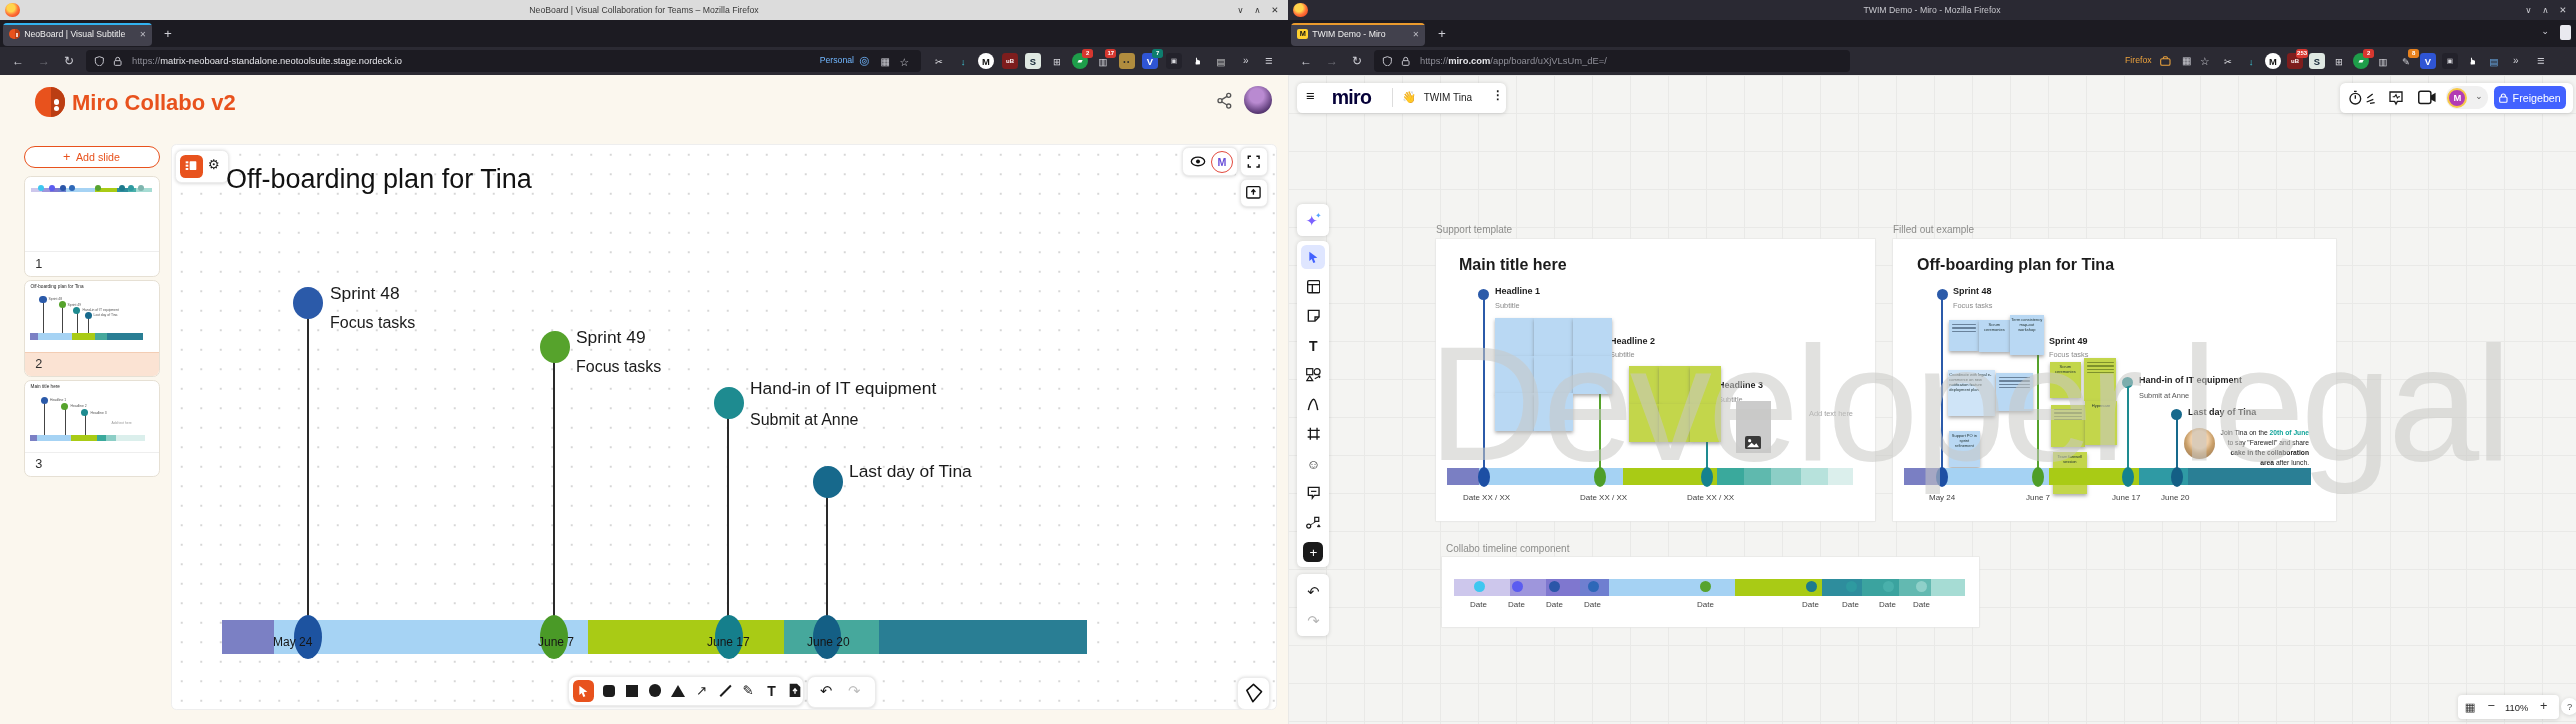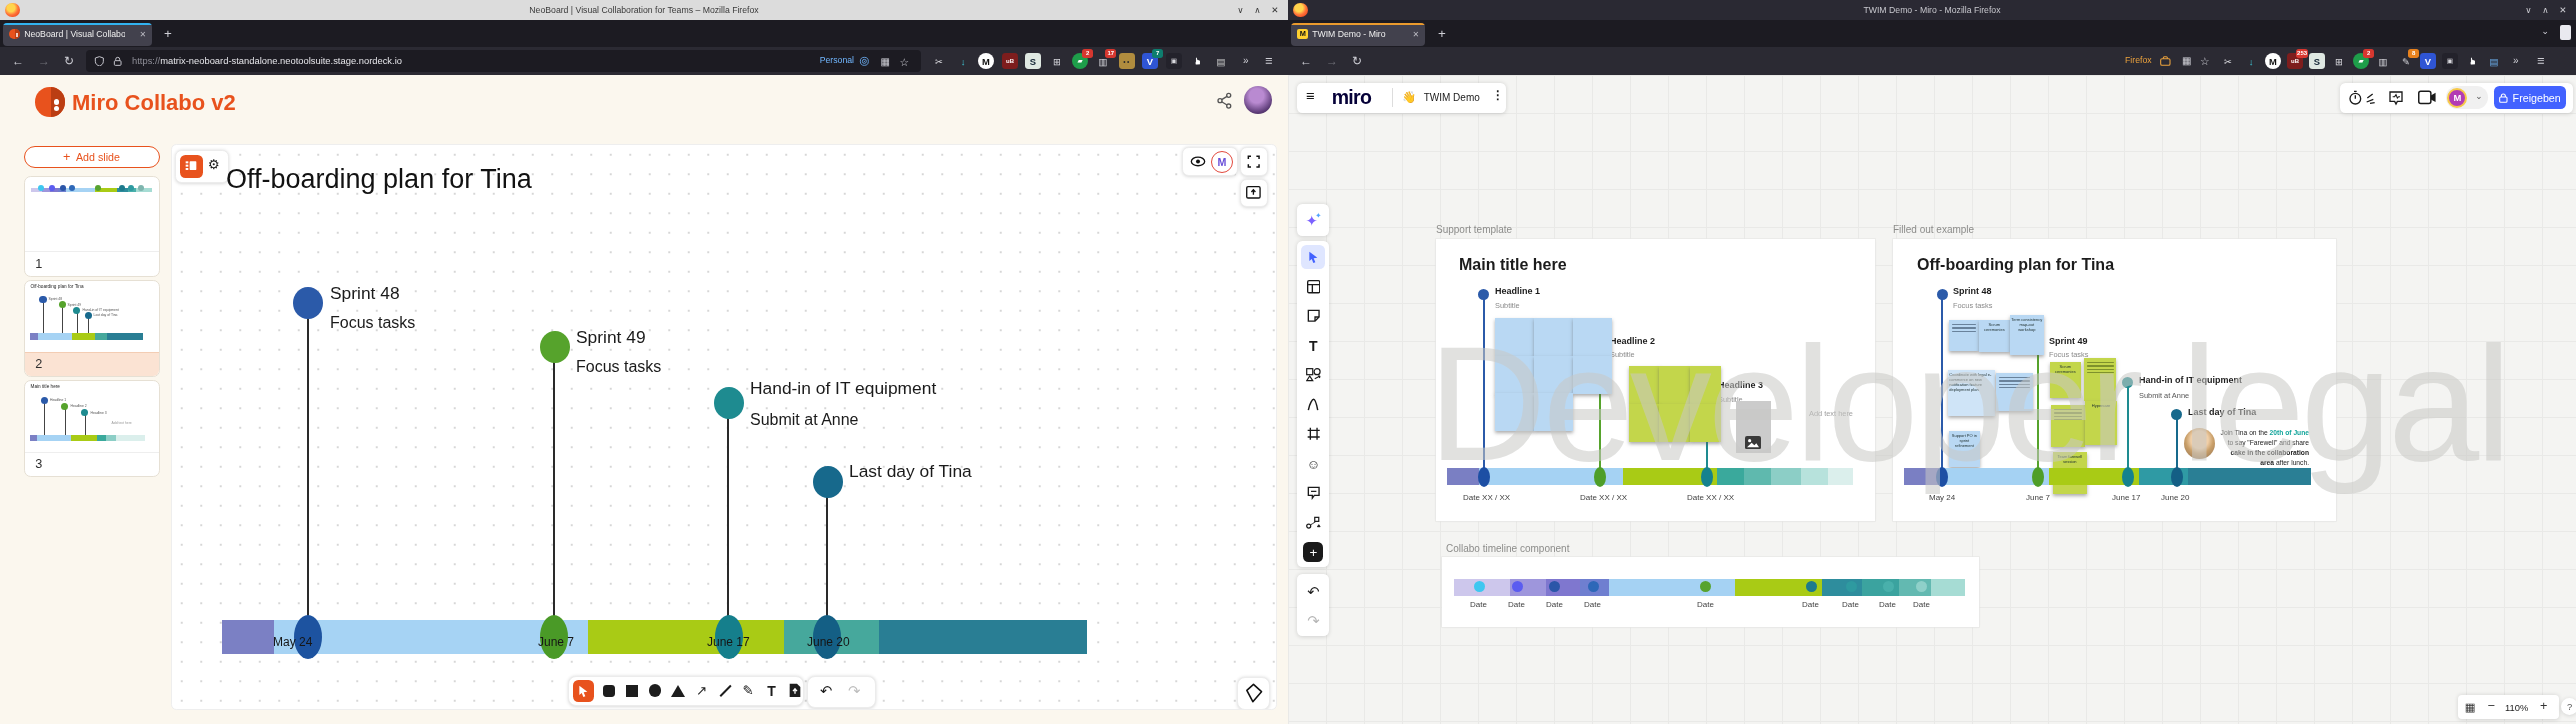--- a/index.html
+++ b/index.html
@@ -82,21 +82,21 @@
   </div>
 
   <div class="tabbar">
     <div class="tab" style="left:2.7px;width:149px;">
       <div class="tabstripe" style="background:#32b3f1;"></div>
       <span class="nb-logo" style="left:6.7px;top:6px;width:10.7px;height:10.7px;">
             <i></i>
             <b style="right:2px;bottom:2px;"></b>
             <b style="right:2px;bottom:4.7px;"></b>
           </span>
-      <span class="tablabel">NeoBoard | Visual Collabo</span>
+      <span class="tablabel">NeoBoard | Visual Subtitle</span>
       <span class="tabclose">✕</span>
     </div>
     <div class="newtab" style="left:158px;">+</div>
   </div>
 
   <div class="navbar">
     <span class="navico" style="left:12px;">←</span>
     <span class="navico" style="left:38px;color:#6f6f78;">→</span>
     <span class="navico" style="left:64px;">↻</span>
     <div class="urlfield" style="left:86px;width:835px;">
@@ -374,20 +374,36 @@
     </div>
     <div class="newtab" style="left:144px;">+</div>
     <span class="abs" style="right:27px;top:5.4px;color:#cfcfd6;font-size:9.4px;">⌄</span>
     <span class="abs" style="right:5.4px;top:5.4px;width:10.7px;height:14.8px;background:#e9e9ef;border-radius:2px;"></span>
   </div>
 
   <div class="navbar">
     <span class="navico" style="left:12px;">←</span>
     <span class="navico" style="left:38px;color:#6f6f78;">→</span>
     <span class="navico" style="left:64px;">↻</span>
+    <div class="urlfield" style="left:86px;width:476px;">
+      <span class="abs" style="left:8px;top:5.4px;">
+        <svg width="10.7" height="10.7" viewBox="0 0 16 16">
+              <path d="M8 1 L14 3 V8 C14 12 11 14 8 15 C5 14 2 12 2 8 V3 Z" fill="none" stroke="#cfcfd6" stroke-width="1.4"></path>
+            </svg>
+      </span>
+      <span class="abs" style="left:27px;top:5.4px;">
+        <svg width="9.4" height="10.7" viewBox="0 0 14 16">
+              <rect x="2" y="7" width="10" height="7" rx="1.5" fill="none" stroke="#cfcfd6" stroke-width="1.4"></rect>
+              <path d="M4 7 V5 a3 3 0 0 1 6 0 V7" fill="none" stroke="#cfcfd6" stroke-width="1.4"></path>
+            </svg>
+      </span>
+      <span class="urltxt" style="left:46px;">
+        <span class="dim">https://</span><span class="lit" style="font-weight:700;">miro.com</span><span class="dim">/app/board/uXjVLsUm_dE=/</span>
+      </span>
+    </div>
     <span class="urltxt" style="left:837px;top:3.4px;color:#eba23d;font-size:8.7px;">Firefox</span>
     <span class="abs" style="left:872px;top:8.7px;">
       <svg width="10.7" height="10" viewBox="0 0 16 15">
             <rect x="1" y="4" width="14" height="10" rx="2" fill="none" stroke="#eba23d" stroke-width="1.6"></rect>
             <path d="M5 4 V2.5 a1.5 1.5 0 0 1 1.5-1.5 h3 a1.5 1.5 0 0 1 1.5 1.5 V4" fill="none" stroke="#eba23d" stroke-width="1.6"></path>
           </svg>
     </span>
     <span class="navico" style="left:894px;font-size:10px;">▦</span>
     <span class="navico" style="left:912px;font-size:10.7px;">☆</span>
     <span class="ext" style="left:932px;">✂</span>
@@ -409,21 +425,21 @@
 
   <div class="mirogrid"></div>
 
   <div class="watermark">Developer legal</div>
 
   <div class="mcard" style="left:8.7px;top:83px;width:209px;height:29.5px;">
     <span class="abs" style="left:9.4px;top:5.4px;font-size:14.8px;color:#1a1a1a;">≡</span>
     <span class="abs" style="left:35px;top:2.7px;font-size:19.5px;font-weight:800;color:#050038;letter-spacing:-0.7px;">miro</span>
     <span class="abs" style="left:95px;top:5.4px;width:0.7px;height:19px;background:#ddd;"></span>
     <span class="abs" style="left:106px;top:7.4px;font-size:11.4px;">👋</span>
-    <span class="abs" style="left:127px;top:8.7px;font-size:10px;color:#1a1a1a;white-space:nowrap;">TWIM Demo</span>
+    <span class="abs" style="left:127px;top:8.7px;font-size:10px;color:#1a1a1a;white-space:nowrap;">TWIM Tina</span>
     <span class="abs" style="left:195px;top:4.7px;font-size:12px;color:#1a1a1a;font-weight:700;">⋮</span>
   </div>
 
   <div class="mcard" style="left:1052px;top:83px;width:233px;height:29.5px;">
     <span class="abs" style="left:8px;top:6.7px;">
       <svg width="28" height="16" viewBox="0 0 42 24">
             <circle cx="11" cy="13" r="8" fill="none" stroke="#1a1a1a" stroke-width="2"></circle>
             <path d="M11 13 V8 M9 2 H13" stroke="#1a1a1a" stroke-width="2"></path>
             <path d="M28 18 L38 14 M29 12 L37 6 M33 20 L40 19" stroke="#1a1a1a" stroke-width="2"></path>
           </svg>

